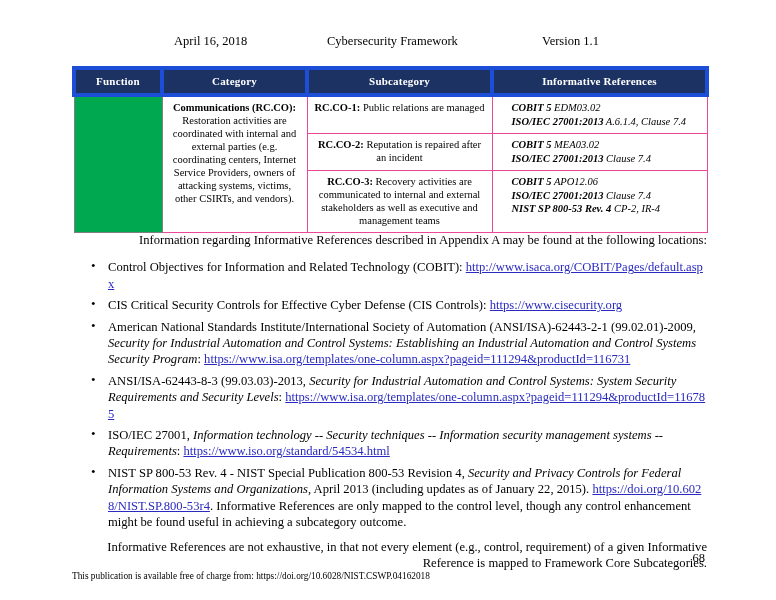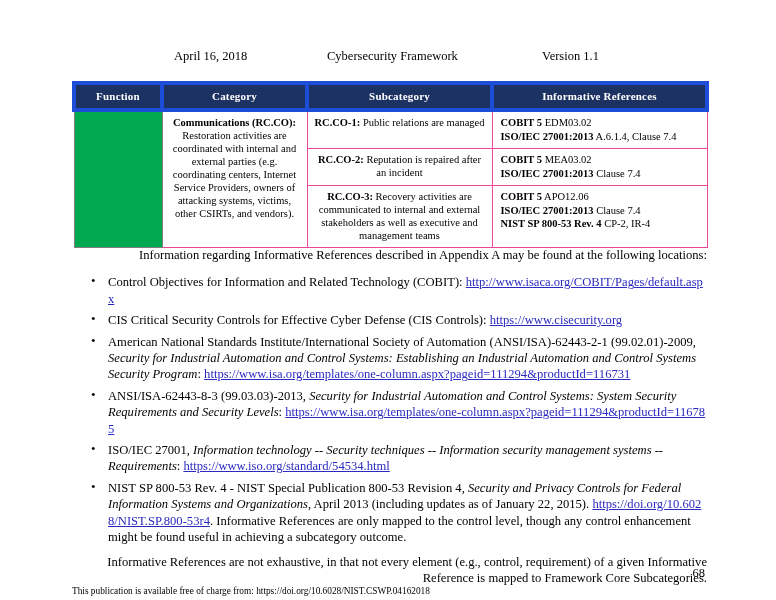--- a/index.html
+++ b/index.html
@@ -10,21 +10,21 @@
   body {
     width: 776px;
     height: 600px;
     font-family: "Liberation Serif", "DejaVu Serif", serif;
     color: #000000;
     position: relative;
     overflow: hidden;
   }
   .page {
     position: absolute;
-    left: 0; top: 15px;
+    left: 0; top: 0;
     width: 776px;
     height: 488px;
   }
 
   
   .runhead {
     position: absolute;
     left: 72px;
     top: 33px;
     width: 633px;
@@ -82,21 +82,22 @@
     font-size: 10.5px;
     line-height: 13px;
     text-align: center;
     padding: 4px 5px 5px 5px;
   }
   td.sub-cell .sub-id { font-weight: bold; }
   td.ref-cell {
     font-size: 10.5px;
     line-height: 13.5px;
     text-align: left;
-    padding: 4px 5px 5px 8px;
+    padding: 4px 5px 5px 19px;
+    font-style: italic;
   }
   td.ref-cell .ref-line { display: block; white-space: nowrap; }
   td.ref-cell .ref-src { font-weight: bold; }
 
   
   .body-copy {
     position: absolute;
     left: 72px;
     top: 232px;
     width: 635px;

